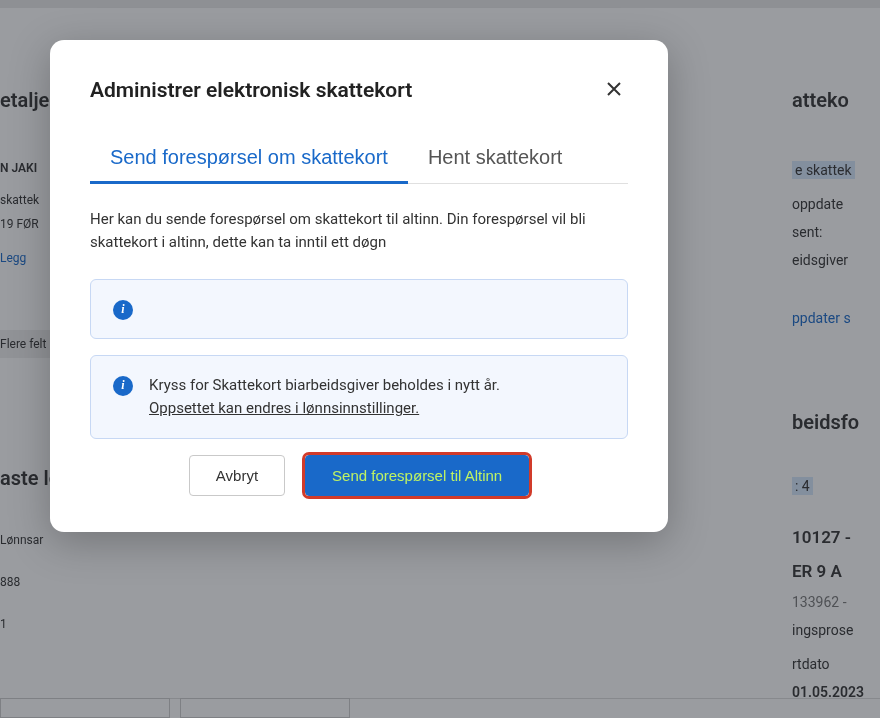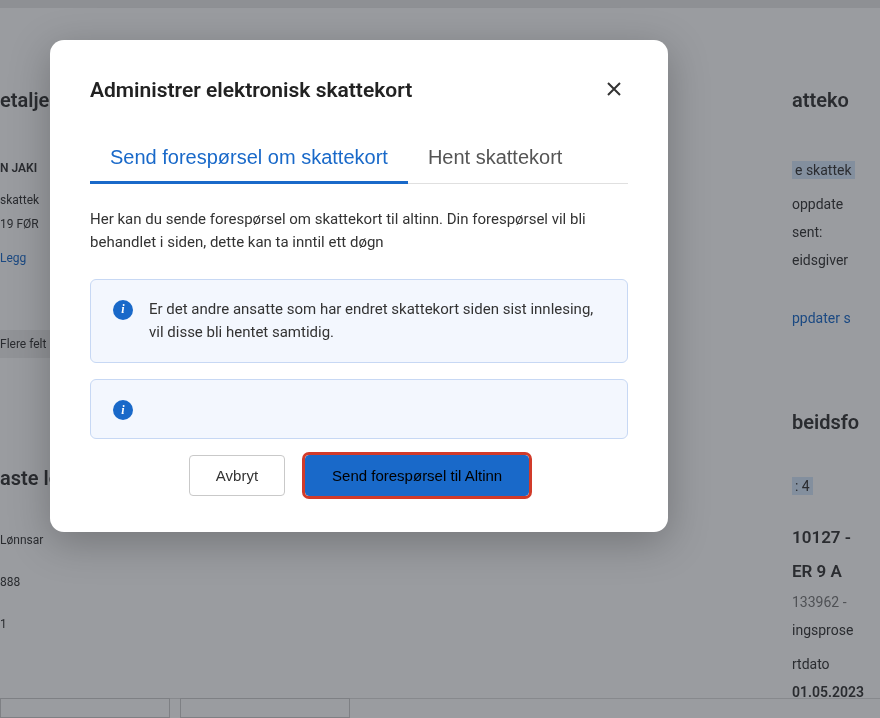--- a/index.html
+++ b/index.html
@@ -191,21 +191,21 @@
     cursor: pointer;
   }
   .btn-secondary {
     background: #fff;
     border: 1px solid #c9c9c9;
     color: #333;
   }
   .btn-primary {
     background: #1969c9;
     border: 1px solid #1969c9;
-    color: #000000;
+    color: #bef264;
     outline: 3px solid #d13b2a;
     outline-offset: 0;
   }
 </style>
 </head>
 <body>
 
 <div class="bg-page">
   <div class="bg-topstrip"></div>
 
@@ -259,31 +259,34 @@
       </span>
     </button>
   </div>
 
   <div class="tabs">
     <button class="tab active">Send forespørsel om skattekort</button>
     <button class="tab">Hent skattekort</button>
   </div>
 
   <div class="modal-body">
-    <p class="intro">Her kan du sende forespørsel om skattekort til altinn. Din forespørsel vil bli behandlet i siden, dette kan ta inntil ett døgn</p>
+    <p class="intro">Her kan du sende forespørsel om skattekort til altinn. Din forespørsel vil bli skattekort i altinn, dette kan ta inntil ett døgn</p>
 
 
 
     <div class="info-box">
       <div class="info-icon">i</div>
-      <div class="info-text">Er det andre ansatte som har endret skattekort siden sist innlesing, vil disse bli hentet samtidig.</div>
     </div>
 
     <div class="info-box">
       <div class="info-icon">i</div>
+      <div class="info-text">
+        <span>Kryss for Skattekort biarbeidsgiver beholdes i nytt år.</span><br>
+        <span class="linklike">Oppsettet kan endres i lønnsinnstillinger.</span>
+      </div>
     </div>
 
     <div class="modal-footer">
       <button class="btn btn-secondary">Avbryt</button>
       <button class="btn btn-primary">Send forespørsel til Altinn</button>
     </div>
   </div>
 </div>
 
 </body></html>

